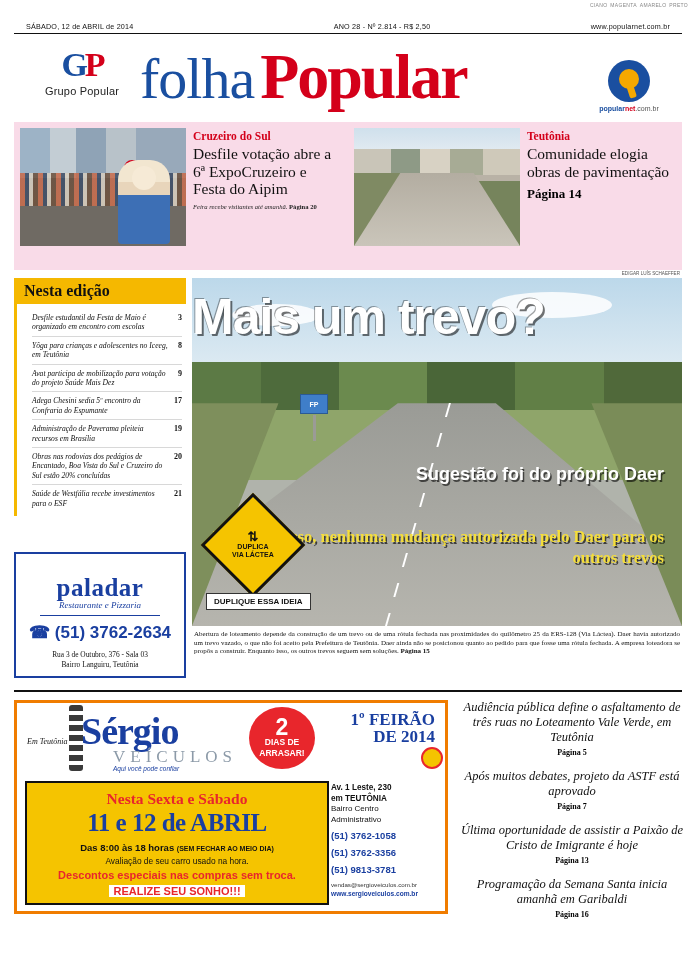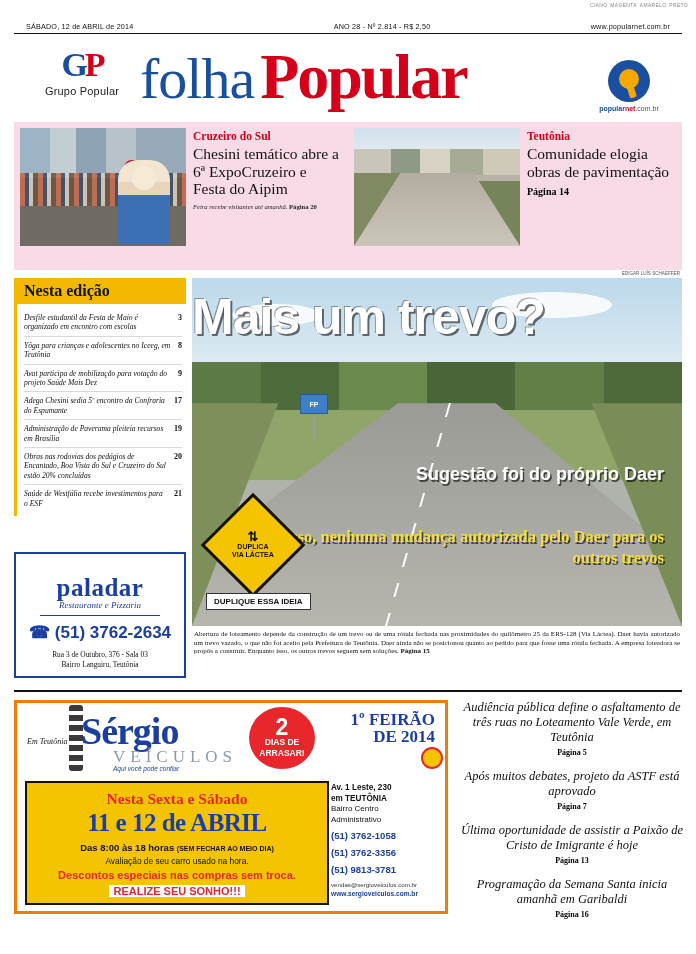--- a/index.html
+++ b/index.html
@@ -95,21 +95,21 @@
   }
   .pb-head {
     font-family: "Liberation Serif", serif;
     font-size: 15.5px; line-height: 17.5px; color: #111;
   }
   .pb-sub {
     font-size: 6.6px; font-style: italic; color: #222;
     margin-top: 5px; line-height: 8px; font-family: "Liberation Serif", serif;
   }
   .pb-sub b { font-style: normal; font-weight: bold; }
-  .pb-page { font-size: 10px; font-weight: bold; margin-top: 6px; font-family: "Liberation Serif", serif; }
+  .pb-page { font-size: 13px; font-weight: bold; margin-top: 6px; font-family: "Liberation Serif", serif; }
 
   
   .photo1 { background: linear-gradient(#8fa9c4, #7e97b0 28%, #6d7f8e 40%, #8a8478 60%, #6e6a62); }
   .photo1 .bldg { position: absolute; left: 0; top: 0; width: 100%; height: 42%;
     background: linear-gradient(90deg,#9db3c6 0 18%, #c3cdd4 18% 34%, #8fa3b6 34% 52%, #b8c2c9 52% 70%, #98a9ba 70% 100%); }
   .photo1 .road { position: absolute; left: 0; bottom: 0; width: 100%; height: 34%; background: #6f6a63; }
   .photo1 .crowd { position: absolute; left: 0; top: 38%; width: 100%; height: 30%;
     background: repeating-linear-gradient(90deg,#c86a4a 0 5px,#3b4a63 5px 9px,#d9cfc0 9px 13px,#6b4e3a 13px 18px); opacity: .85; }
   .photo1 .figure { position: absolute; right: 16px; bottom: 2px; width: 52px; height: 84px;
     background: linear-gradient(#f2e6d0 0 26%, #e8d5bb 26% 42%, #3d6fb5 42% 100%); border-radius: 20px 20px 4px 4px; }
@@ -133,20 +133,21 @@
     font-family: "Liberation Serif", serif; font-weight: bold;
     font-size: 16px; color: #111; padding: 4px 0 0 10px;
   }
   .idx-body { border-left: 3px solid #f5b800; padding: 5px 4px 4px 7px; }
   .idx-item {
     display: flex; justify-content: space-between; align-items: flex-start;
     font-family: "Liberation Serif", serif;
     font-size: 7.6px; line-height: 9.4px; font-style: italic;
     color: #111; padding: 4px 0 4px 0;
     border-bottom: 1px solid #d8d8d8;
+    margin-left: 8px;
   }
   .idx-item:last-child { border-bottom: none; }
   .idx-item .txt { padding-right: 6px; }
   .idx-item .pg { font-weight: bold; font-style: normal; font-size: 8px; flex: none; }
 
   
   .paladar {
     position: absolute; left: 14px; top: 552px; width: 172px; height: 126px;
     border: 2px solid #1a3fa0; background: #fff; text-align: center; padding-top: 20px;
   }
@@ -343,21 +344,21 @@
       <div class="pb-photo photo1">
         <div class="bldg"></div>
         <div class="crowd"></div>
         <div class="road"></div>
         <div class="sign"></div>
         <div class="figure"></div>
 
       </div>
       <div class="pb-text">
         <div class="pb-kicker">Cruzeiro do Sul</div>
-        <div class="pb-head">Chesini temático abre a 6ª ExpoCruzeiro e Festa do Aipim</div>
+        <div class="pb-head">Desfile votação abre a 6ª ExpoCruzeiro e Festa do Aipim</div>
         <div class="pb-sub"><span>Feira recebe visitantes até amanhã.</span> <b>Página 20</b></div>
       </div>
     </div>
 
     <div class="pb-half">
       <div class="pb-photo photo2">
         <div class="sky"></div>
         <div class="houses"></div>
         <div class="grassL"></div>
         <div class="grassR"></div>

